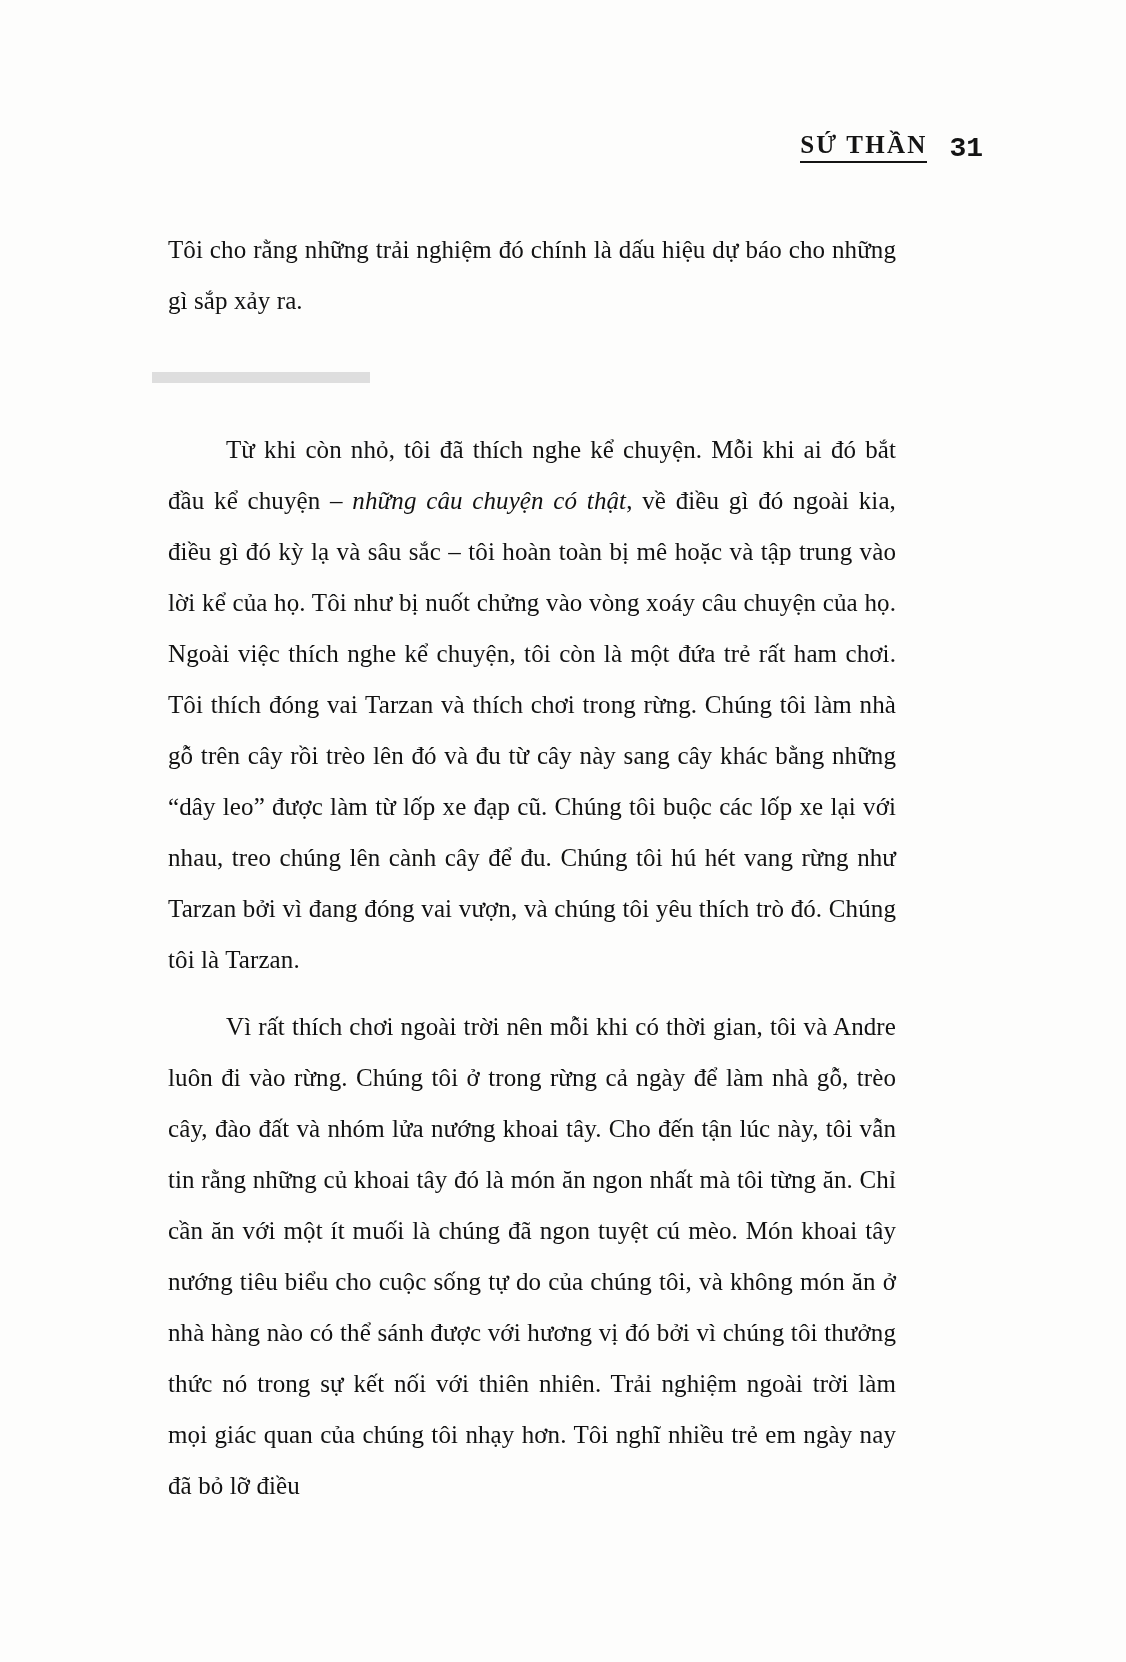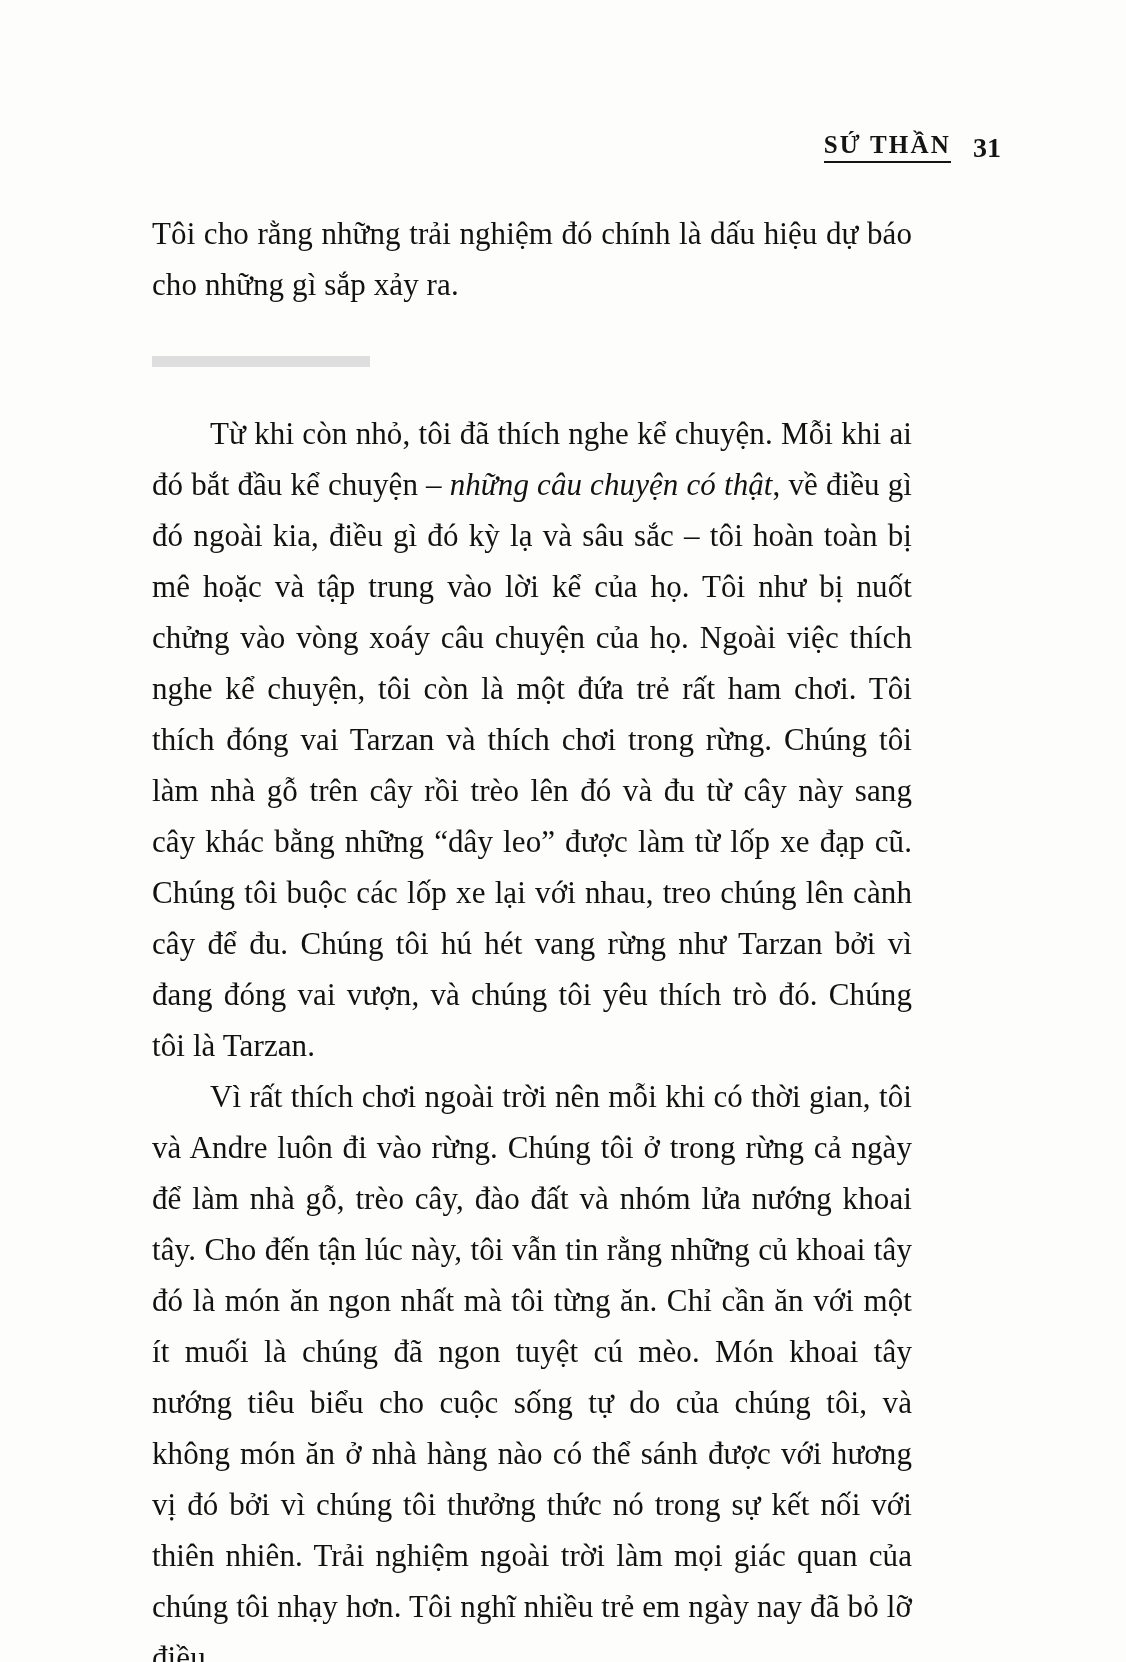--- a/index.html
+++ b/index.html
@@ -16,52 +16,52 @@
     overflow: hidden;
   }
   .page {
     position: absolute;
     inset: 0;
     background: #fdfdfc;
   }
   .header {
     position: absolute;
     top: 132px;
-    right: 125px;
+    right: 143px;
     display: flex;
-    align-items: center;
+    align-items: flex-end;
     gap: 22px;
   }
   .running-head {
     font-family: "Liberation Serif", "DejaVu Serif", serif;
     font-size: 25px;
     letter-spacing: 2.2px;
     font-weight: 700;
     color: #141414;
     border-bottom: 2px solid #141414;
     padding-bottom: 4px;
     line-height: 1;
   }
   .folio {
-    font-family: Liberation Serif, serif;
+    font-family: Liberation Mono, monospace;
     font-size: 28px;
     font-weight: 700;
     color: #141414;
     line-height: 1;
   }
   .content {
     position: absolute;
     top: 208px;
     left: 152px;
     width: 760px;
   }
   p.body-text {
-    font-size: 31px;
+    font-size: 25px;
     line-height: 51px;
-    margin: 0;
+    margin: 16px;
     text-align: justify;
     text-justify: inter-word;
     color: #121212;
     letter-spacing: 0.1px;
   }
   p.body-text.indent {
     text-indent: 58px;
   }
   p.body-text + p.body-text {
     margin-top: 0px;

